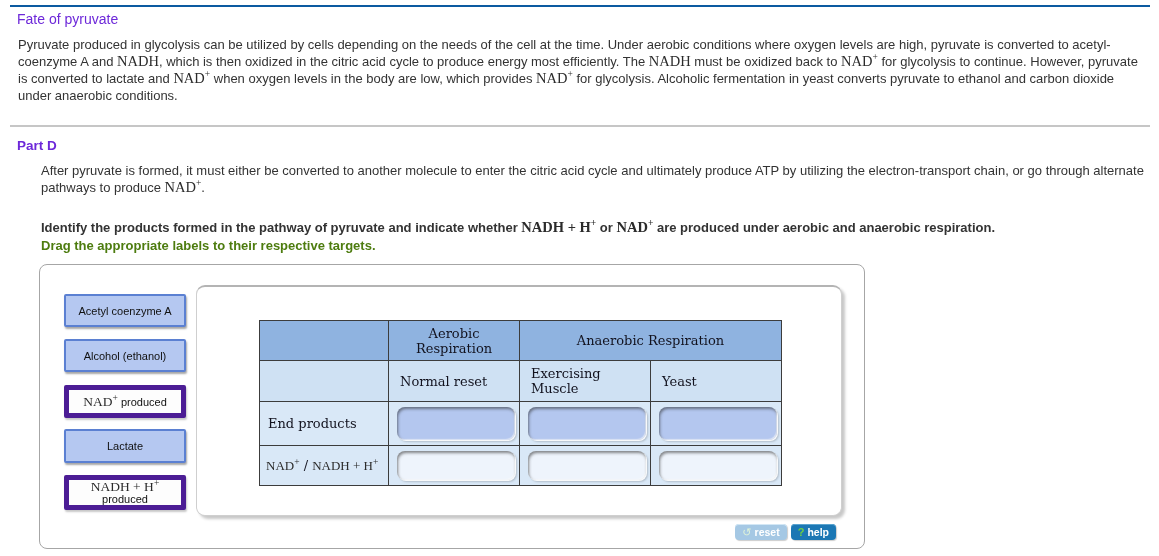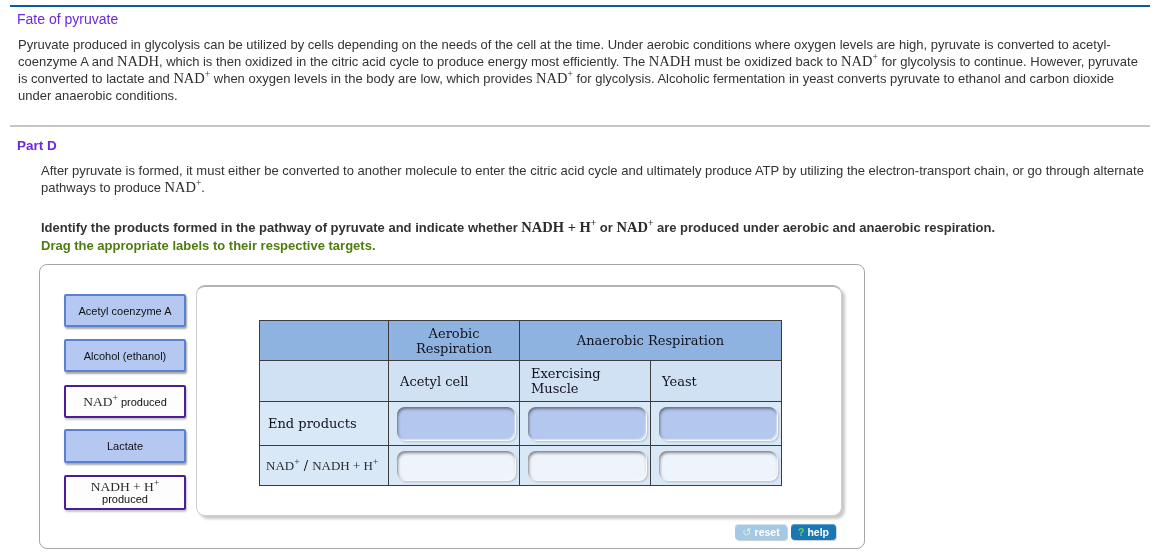--- a/index.html
+++ b/index.html
@@ -23,21 +23,21 @@
   .math{font-family:"Liberation Serif",serif;font-size:14.5px;color:#2b2b2b;}
   .math sup{font-size:9.5px;line-height:0;}
 
   
   .activity{position:absolute;left:39px;top:264px;width:826px;height:285px;
             border:1px solid #a6a6a6;border-radius:8px;background:#fff;box-sizing:border-box;}
 
   .label-btn{position:absolute;left:24px;width:122px;display:flex;align-items:center;justify-content:center;
              text-align:center;font-size:11px;color:#111;border-radius:2px;box-sizing:border-box;cursor:pointer;}
   .label-filled{background:#b5c8f1;border:2px solid #5b80d2;box-shadow:1px 2px 2px rgba(0,0,0,0.35);}
-  .label-outline{background:#fdfdfd;border:2px solid #4c1d95;box-shadow:1px 2px 2px rgba(0,0,0,0.22);}
+  .label-outline{background:#fdfdfd;border:5px solid #4c1d95;box-shadow:1px 2px 2px rgba(0,0,0,0.22);}
   .label-btn .math{font-size:13.5px;}
   .lb1{top:29px;height:33px;}
   .lb2{top:74px;height:33px;}
   .lb3{top:120px;height:33px;}
   .lb4{top:164px;height:34px;}
   .lb5{top:210px;height:35px;flex-direction:column;line-height:12px;}
 
   .dd-panel{position:absolute;left:156px;top:20px;width:646px;height:231px;background:#fff;
             border:1px solid #cfcfcf;border-top:2px solid #b4b4b4;border-radius:9px;
             box-shadow:3px 3px 3px rgba(0,0,0,0.22);box-sizing:border-box;}
@@ -110,21 +110,21 @@
           <col style="width:130px">
         </colgroup>
       <tbody>
           <tr>
         <th class="hdr"></th>
         <th class="hdr">Aerobic Respiration</th>
         <th class="hdr" colspan="2">Anaerobic Respiration</th>
       </tr>
       <tr>
         <td class="sub"></td>
-        <td class="sub">Acetyl cell</td>
+        <td class="sub">Normal reset</td>
         <td class="sub">Exercising Muscle</td>
         <td class="sub">Yeast</td>
       </tr>
       <tr class="r3">
         <td class="body rowlabel">End products</td>
         <td class="body">
               <div class="target blue"></div>
             </td>
         <td class="body">
               <div class="target blue"></div>

